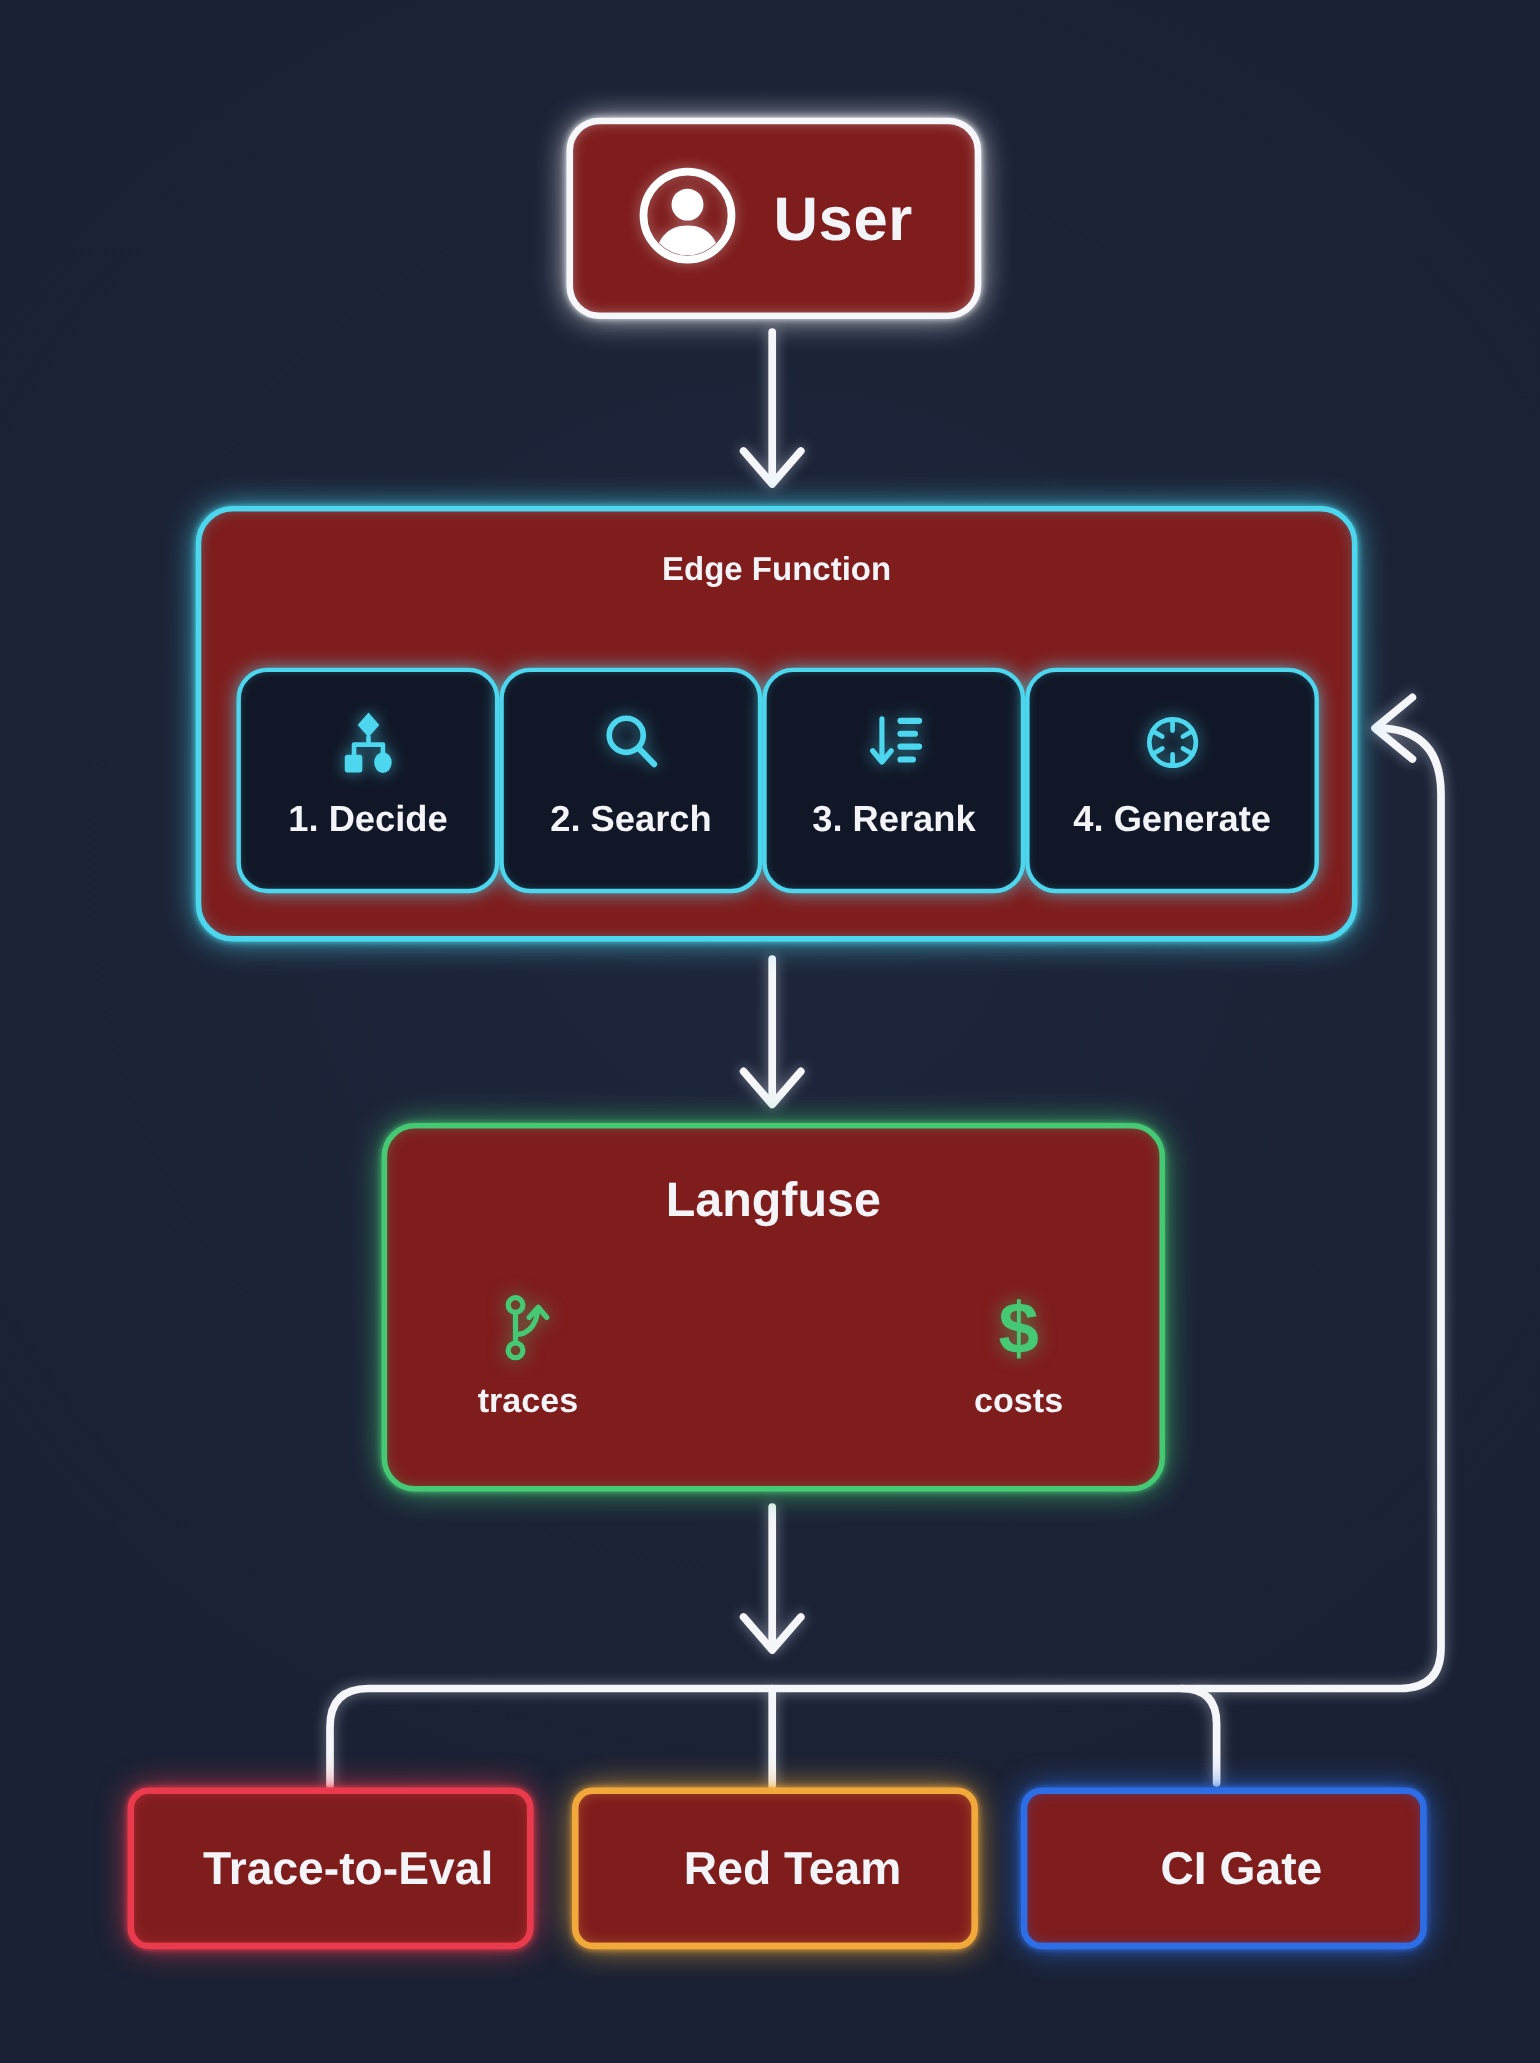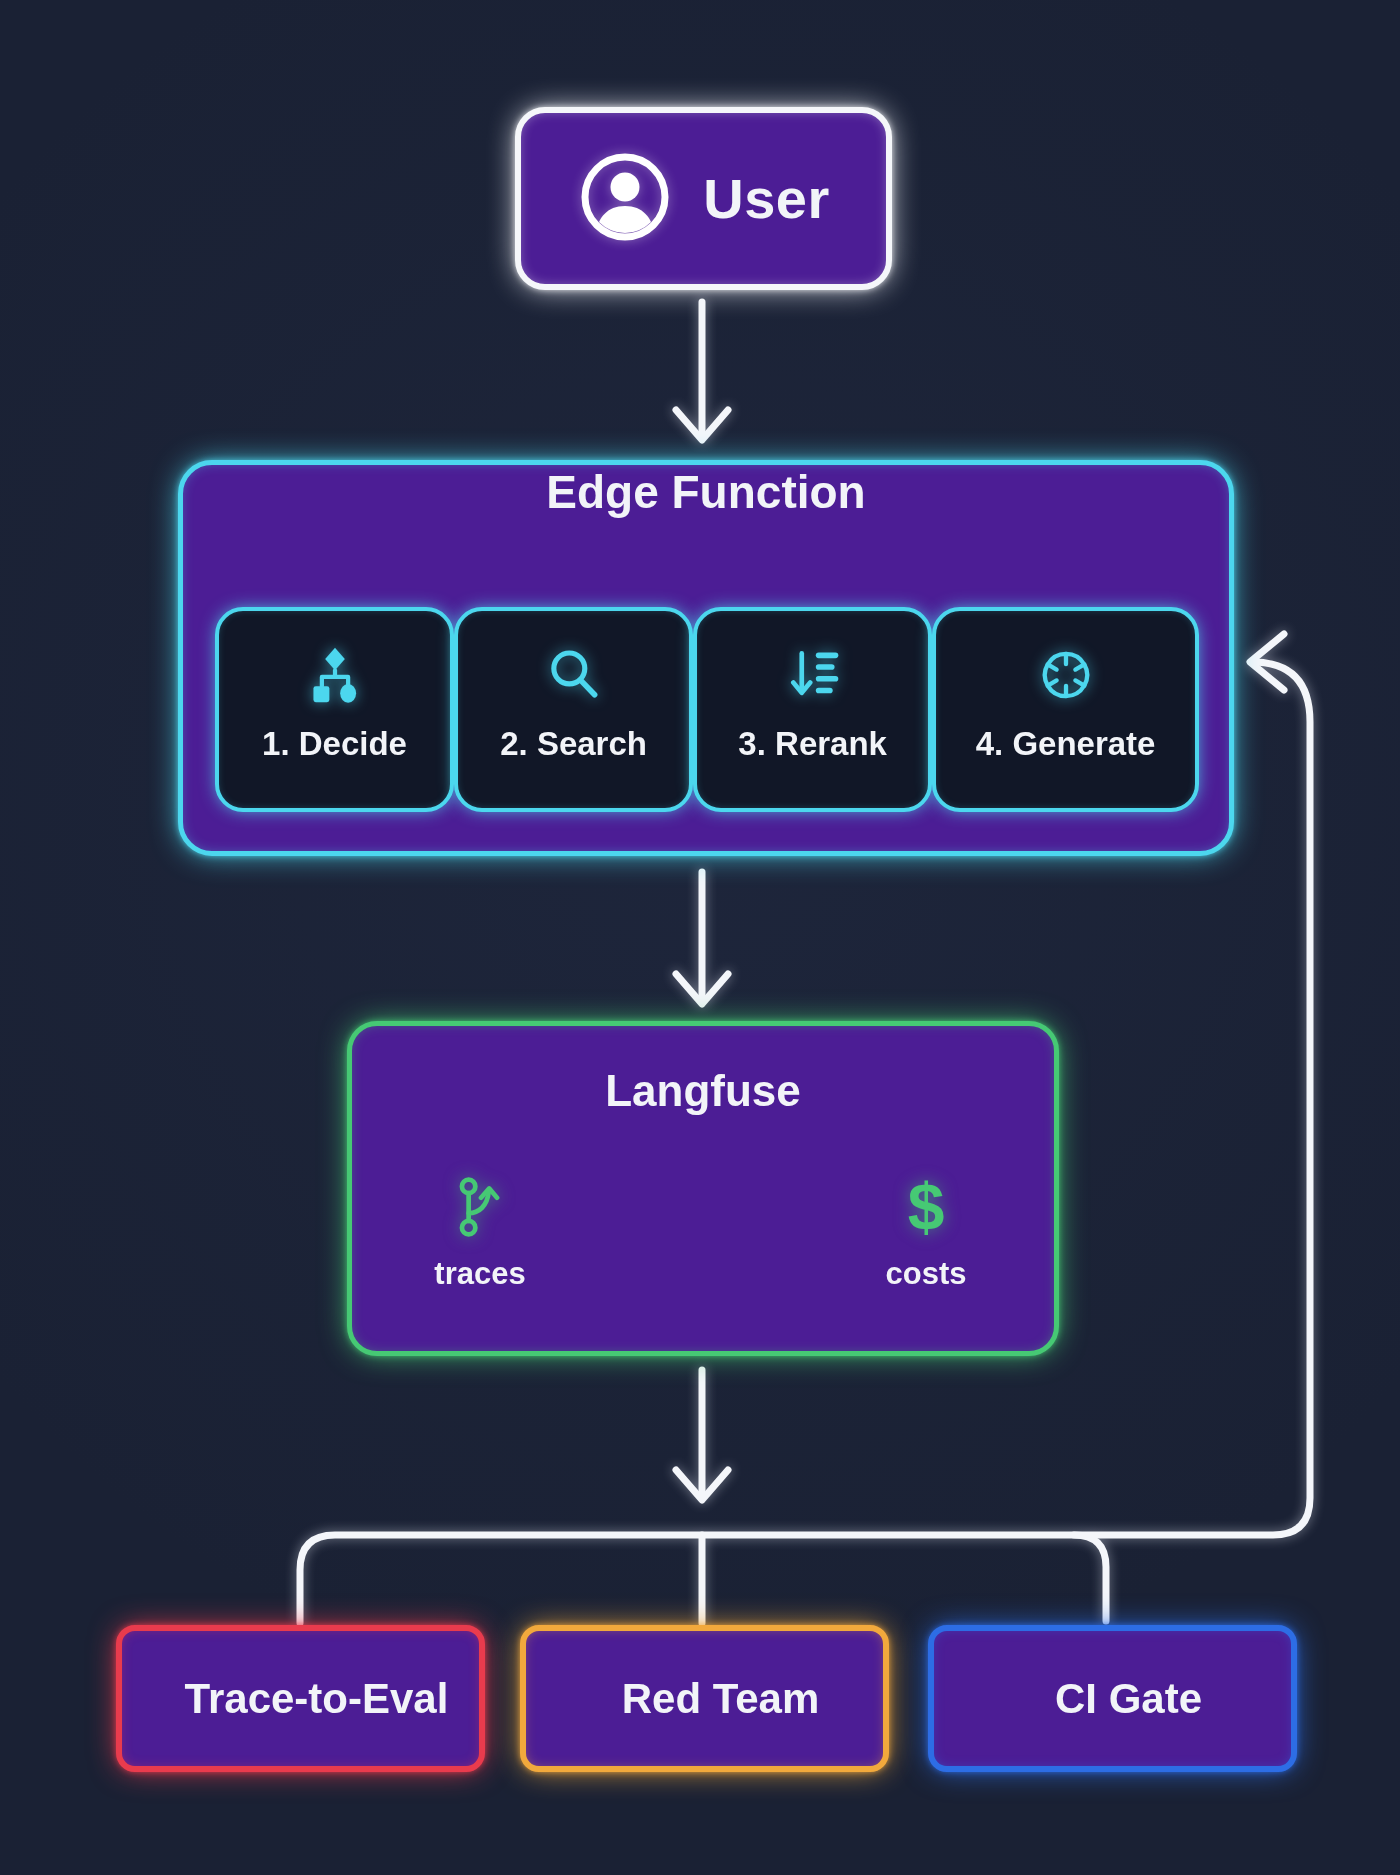--- a/index.html
+++ b/index.html
@@ -3,30 +3,30 @@
 <meta charset="utf-8">
 <style>
   html,body{margin:0;padding:0;background:#11162a;}
   body{width:1400px;height:1875px;position:relative;overflow:hidden;
        font-family:"Liberation Sans","DejaVu Sans",sans-serif;
        background:#1a2134;}
   body::before{content:"";position:absolute;inset:0;pointer-events:none;
        background:radial-gradient(ellipse 120% 90% at 50% 42%, rgba(46,58,92,.18) 0%, rgba(0,0,0,0) 55%),
                   radial-gradient(ellipse 140% 120% at 50% 50%, rgba(0,0,0,0) 62%, rgba(4,7,16,.42) 100%);}
   .node{position:absolute;box-sizing:border-box;border-style:solid;
-        background:#4c1d95;border-radius:30px;
+        background:#7f1d1d;border-radius:30px;
         box-shadow:0 0 30px -4px, 0 0 7px -1px, inset 0 0 16px -8px;}
   .node .txt{color:#f2f4f8;}
   
   #user-box{left:515px;top:107px;width:377px;height:183px;border-width:6px;
             display:flex;align-items:center;justify-content:center;gap:30px;}
   #user-box .label{font-size:56px;font-weight:700;letter-spacing:.5px;}
   
   #edge-box{left:178px;top:460px;width:1056px;height:396px;border-width:5px;border-radius:34px;}
-  .panel-title{text-align:center;font-size:46px;font-weight:700;color:#f2f4f8;}
+  .panel-title{text-align:center;margin-top:36px;font-size:30px;font-weight:700;color:#f2f4f8;}
   #steps-row{position:absolute;left:32px;right:30px;top:142px;height:205px;
              display:flex;justify-content:space-between;}
   .step{flex:1 1 0;border:4px solid;border-radius:28px;background:#111727;
         box-shadow:0 0 18px -3px, inset 0 0 12px -7px;
         display:flex;flex-direction:column;align-items:center;padding-top:34px;gap:20px;
         box-sizing:border-box;}
   .step:last-child{flex:1.12 1 0;}
   .step .icon{height:60px;display:flex;align-items:center;justify-content:center;}
   .step .label{font-size:33px;font-weight:700;color:#f2f4f8;white-space:nowrap;}
   

